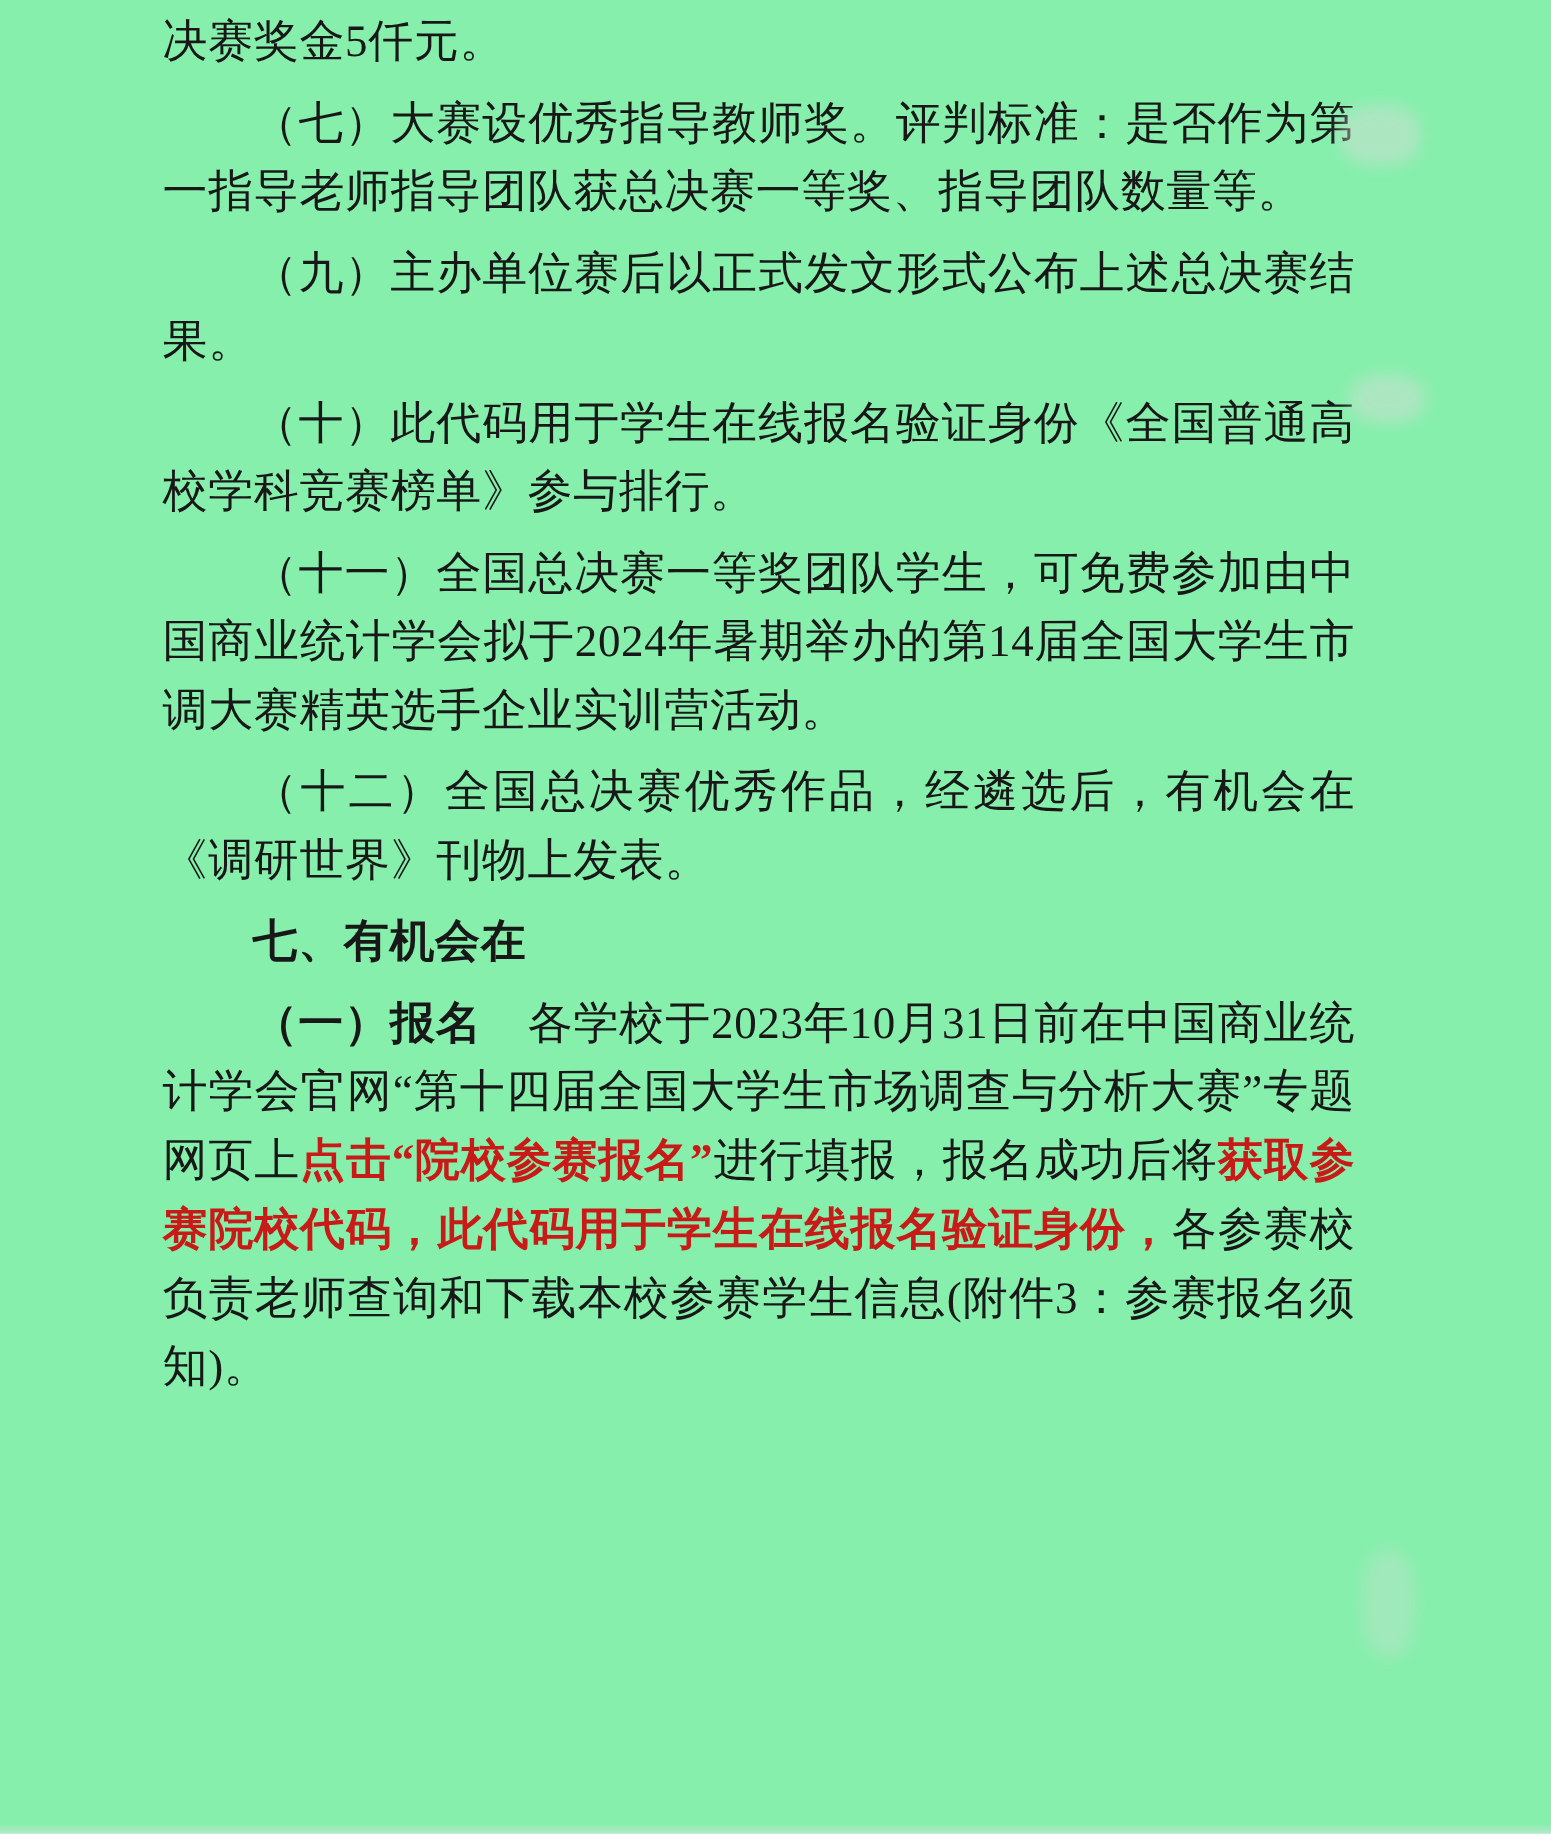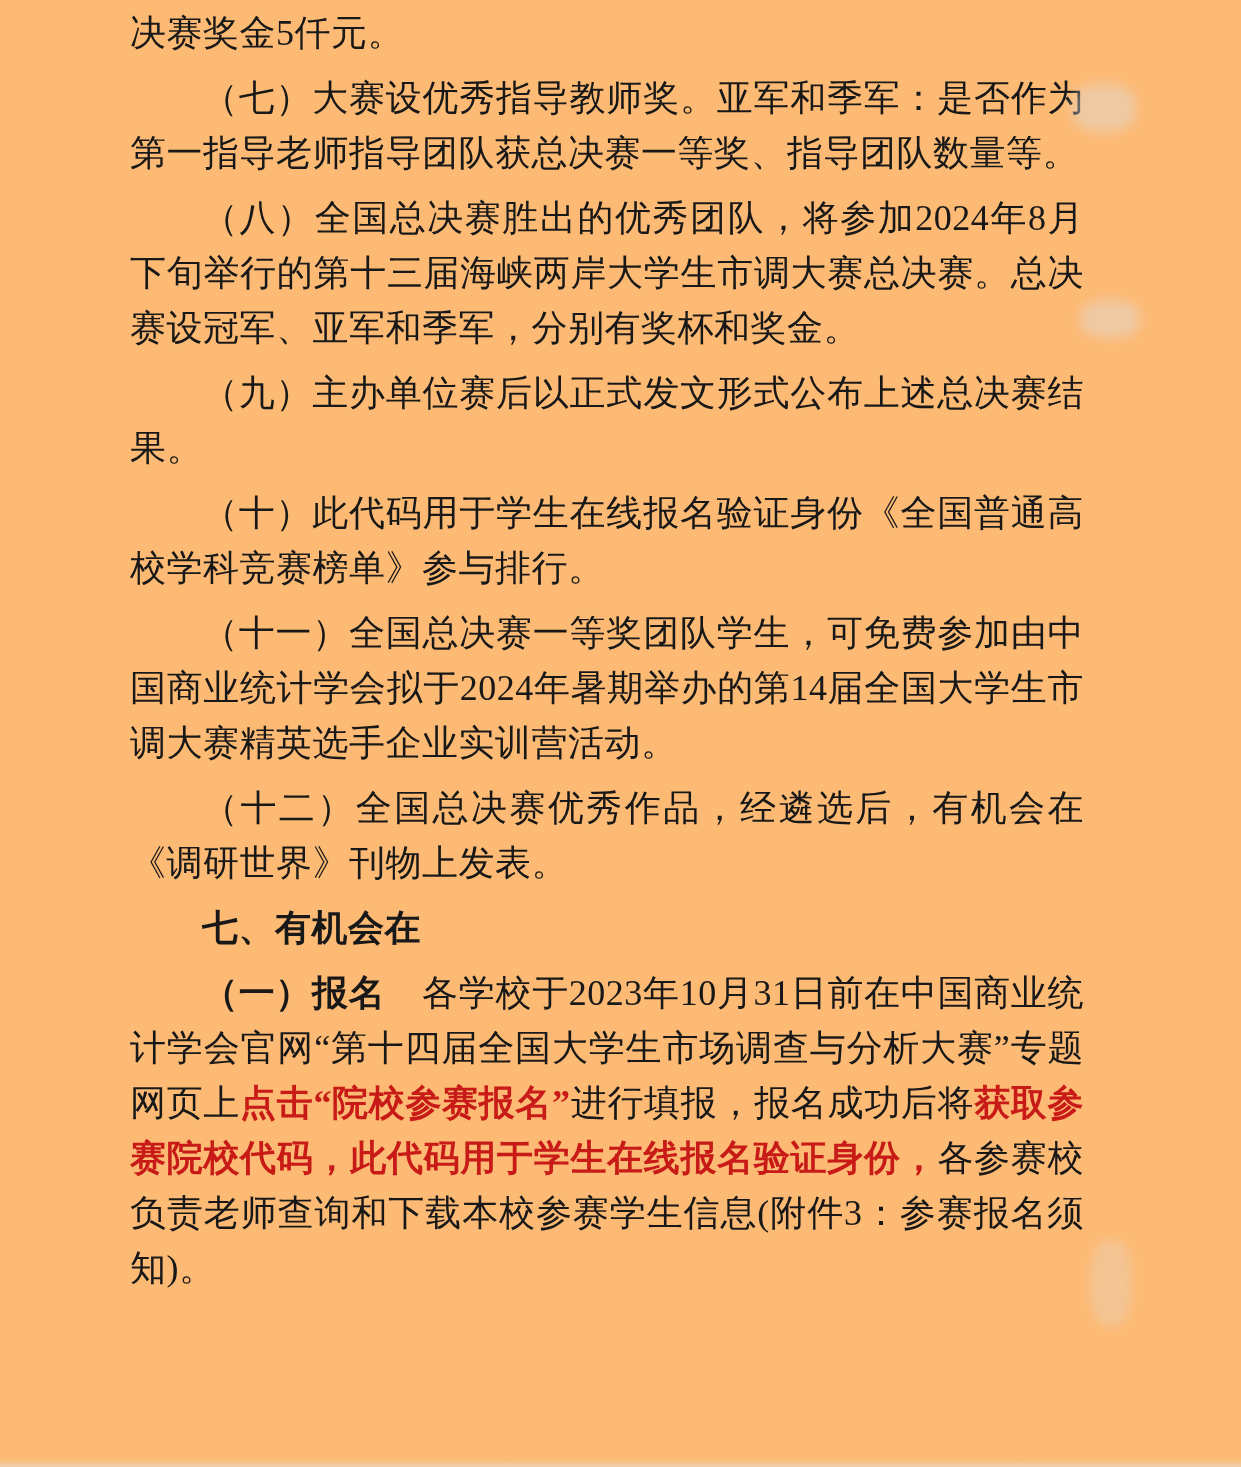--- a/index.html
+++ b/index.html
@@ -5,21 +5,21 @@
   html, body {
     margin: 0;
     padding: 0;
     background: #ffffff;
   }
   .page {
     position: relative;
     width: 1241px;
     height: 1467px;
     margin: 0 auto;
-    background: #fdba74;
+    background: #86efac;
     overflow: hidden;
     font-family: "Liberation Serif", "DejaVu Serif", serif;
     color: #181818;
   }
   .content {
     position: absolute;
     left: 130px;
     top: 6px;
     width: 954px;
   }
@@ -52,22 +52,21 @@
     height: 8px;
     background: linear-gradient(to bottom, rgba(255,255,255,0), rgba(225,225,225,0.55));
   }
 </style>
 </head>
 <body>
 
 <div class="page">
   <div class="content">
       <p class="para"><span class="run-normal">决赛奖金5仟元。</span></p>
-      <p class="para indent"><span class="run-normal">（七）大赛设优秀指导教师奖。亚军和季军：是否作为第一指导老师指导团队获总决赛一等奖、指导团队数量等。</span></p>
-      <p class="para indent"><span class="run-normal">（八）全国总决赛胜出的优秀团队，将参加2024年8月下旬举行的第十三届海峡两岸大学生市调大赛总决赛。总决赛设冠军、亚军和季军，分别有奖杯和奖金。</span></p>
+      <p class="para indent"><span class="run-normal">（七）大赛设优秀指导教师奖。评判标准：是否作为第一指导老师指导团队获总决赛一等奖、指导团队数量等。</span></p>
       <p class="para indent"><span class="run-normal">（九）主办单位赛后以正式发文形式公布上述总决赛结果。</span></p>
       <p class="para indent"><span class="run-normal">（十）此代码用于学生在线报名验证身份《全国普通高校学科竞赛榜单》参与排行。</span></p>
       <p class="para indent"><span class="run-normal">（十一）全国总决赛一等奖团队学生，可免费参加由中国商业统计学会拟于2024年暑期举办的第14届全国大学生市调大赛精英选手企业实训营活动。</span></p>
       <p class="para indent"><span class="run-normal">（十二）全国总决赛优秀作品，经遴选后，有机会在《调研世界》刊物上发表。</span></p>
       <p class="para indent heading"><span class="run-bold">七、有机会在</span></p>
       <p class="para indent"><span class="run-bold">（一）报名</span><span class="run-normal">　各学校于2023年10月31日前在中国商业统计学会官网“第十四届全国大学生市场调查与分析大赛”专题网页上</span><span class="run-red-bold" style="color: rgb(200, 26, 23);">点击“院校参赛报名”</span><span class="run-normal">进行填报，报名成功后将</span><span class="run-red-bold" style="color: rgb(200, 26, 23);">获取参赛院校代码，此代码用于学生在线报名验证身份，</span><span class="run-normal">各参赛校负责老师查询和下载本校参赛学生信息(附件3：参赛报名须知)。</span></p>
     </div>
   <div class="artifact a1"></div>
   <div class="artifact a2"></div>
   <div class="artifact a3"></div>

